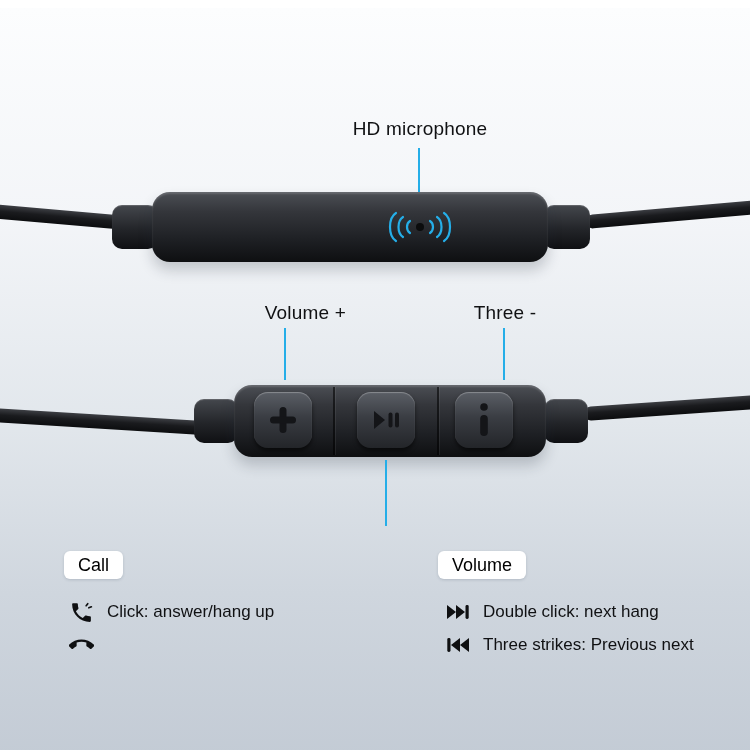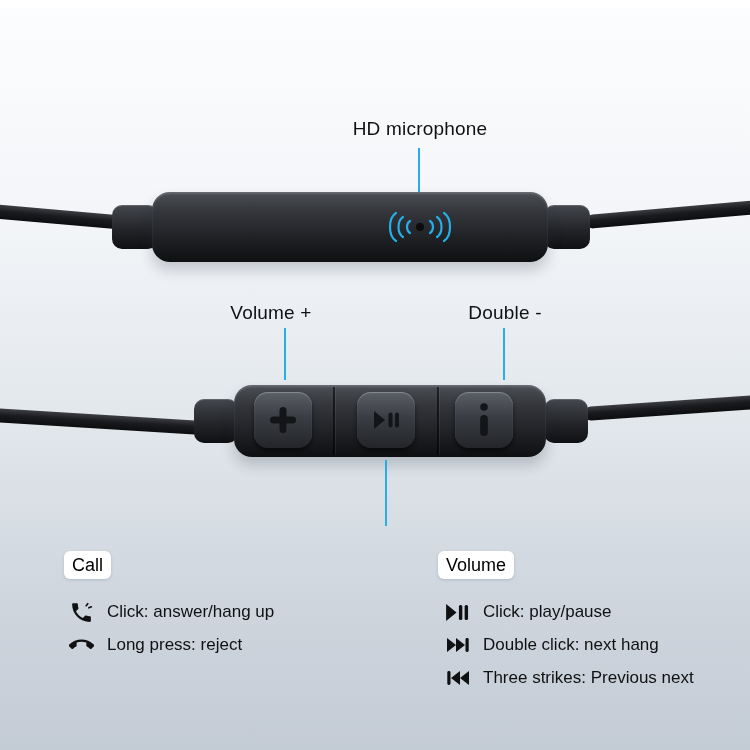--- a/index.html
+++ b/index.html
@@ -42,21 +42,21 @@
   .callout-line{position:absolute;width:2px;background:#25aee8;}
   
   .heading{
     position:absolute;color:#101113;font-size:19px;letter-spacing:.2px;
     text-align:center;
   }
   
   .pill{
     position:absolute;height:28px;background:#ffffff;border-radius:6px;
     display:inline-flex;align-items:center;justify-content:center;
-    padding:0 8px;font-size:18px;color:#000;
+    padding:0 14px;font-size:18px;color:#000;
     box-shadow:0 1px 3px rgba(40,55,75,.18);
   }
   
   .rows{position:absolute;display:flex;flex-direction:column;gap:7px;}
   .row{display:flex;align-items:center;gap:12px;height:26px;}
   .row .icon{width:27px;display:flex;align-items:center;justify-content:center;flex:0 0 27px;}
   .row .txt{font-size:17px;color:#101113;white-space:nowrap;}
 </style>
 </head>
 <body>
@@ -77,22 +77,22 @@
       <path d="M50 14 C 46 16.5, 46 23.5, 50 26"></path>
       <path d="M43 10 C 37 14, 37 26, 43 30"></path>
       <path d="M36 6 C 28 11, 28 29, 36 34"></path>
       <path d="M70 14 C 74 16.5, 74 23.5, 70 26"></path>
       <path d="M77 10 C 83 14, 83 26, 77 30"></path>
       <path d="M84 6 C 92 11, 92 29, 84 34"></path>
     </g>
     <circle cx="60" cy="20" r="4" fill="#0b0c0d"></circle>
   </svg>
 
-  <div class="heading" style="left:196px;top:294px;width:150px;">Volume +</div>
-  <div class="heading" style="left:430px;top:294px;width:150px;">Double -</div>
+  <div class="heading" style="left:196px;top:294px;width:150px;text-align:right;">Volume +</div>
+  <div class="heading" style="left:430px;top:294px;width:150px;">Three -</div>
   <div class="callout-line" style="left:284px;top:320px;height:52px;"></div>
   <div class="callout-line" style="left:503px;top:320px;height:52px;"></div>
 
   <div class="cable" style="left:-10px;top:400px;width:212px;transform:rotate(3.5deg);"></div>
   <div class="cable" style="left:584px;top:399px;width:178px;transform:rotate(-4deg);"></div>
   <div class="connector" style="left:194px;top:391px;width:44px;"></div>
   <div class="connector" style="left:544px;top:391px;width:44px;"></div>
   <div class="device-body" style="left:234px;top:377px;width:312px;height:72px;"></div>
   <div class="separator" style="left:333px;top:379px;"></div>
   <div class="separator" style="left:437px;top:379px;"></div>
@@ -132,37 +132,26 @@
       <span class="txt">Click: answer/hang up</span>
     </div>
     <div class="row">
       <span class="icon">
         <svg width="25" height="25" viewBox="0 0 24 24">
           <g transform="rotate(135 12 12)">
             <path fill="#0f1012" d="M6.62 10.79c1.44 2.83 3.76 5.14 6.59 6.59l2.2-2.2c.27-.27.67-.36 1.02-.24 1.12.37 2.33.57 3.57.57.55 0 1 .45 1 1V20c0 .55-.45 1-1 1-9.39 0-17-7.61-17-17 0-.55.45-1 1-1h3.5c.55 0 1 .45 1 1 0 1.25.2 2.45.57 3.57.11.35.03.74-.25 1.02l-2.2 2.2z"></path>
           </g>
         </svg>
       </span>
-      <span class="txt">Long press: reject</span>
     </div>
   </div>
 
   <div class="pill" style="left:438px;top:543px;">Volume</div>
 
   <div class="rows" style="left:444px;top:591px;">
-    <div class="row">
-      <span class="icon">
-        <svg width="25" height="19" viewBox="0 0 26 20">
-          <polygon points="1,1 12,10 1,19" fill="#0f1012"></polygon>
-          <rect x="14.5" y="2" width="3.6" height="16" rx="1.6" fill="#0f1012"></rect>
-          <rect x="20.5" y="2" width="3.6" height="16" rx="1.6" fill="#0f1012"></rect>
-        </svg>
-      </span>
-      <span class="txt">Click: play/pause</span>
-    </div>
     <div class="row">
       <span class="icon">
         <svg width="24" height="16" viewBox="0 0 24 16">
           <polygon points="1,1 10,8 1,15" fill="#0f1012"></polygon>
           <polygon points="10,1 19,8 10,15" fill="#0f1012"></polygon>
           <rect x="19.5" y="1" width="3.2" height="14" rx="1.4" fill="#0f1012"></rect>
         </svg>
       </span>
       <span class="txt">Double click: next hang</span>
     </div>

